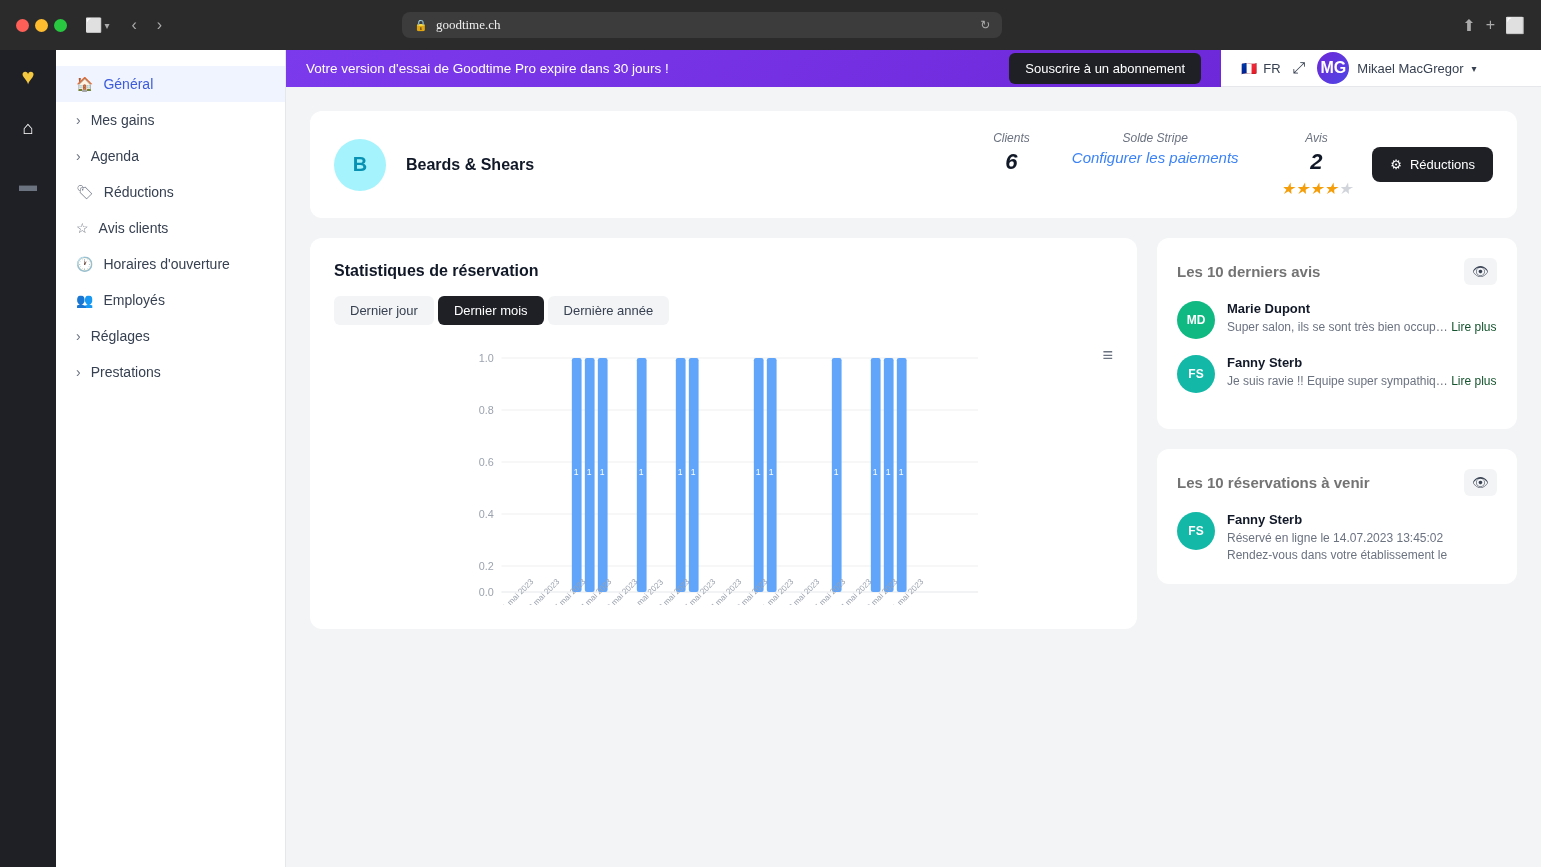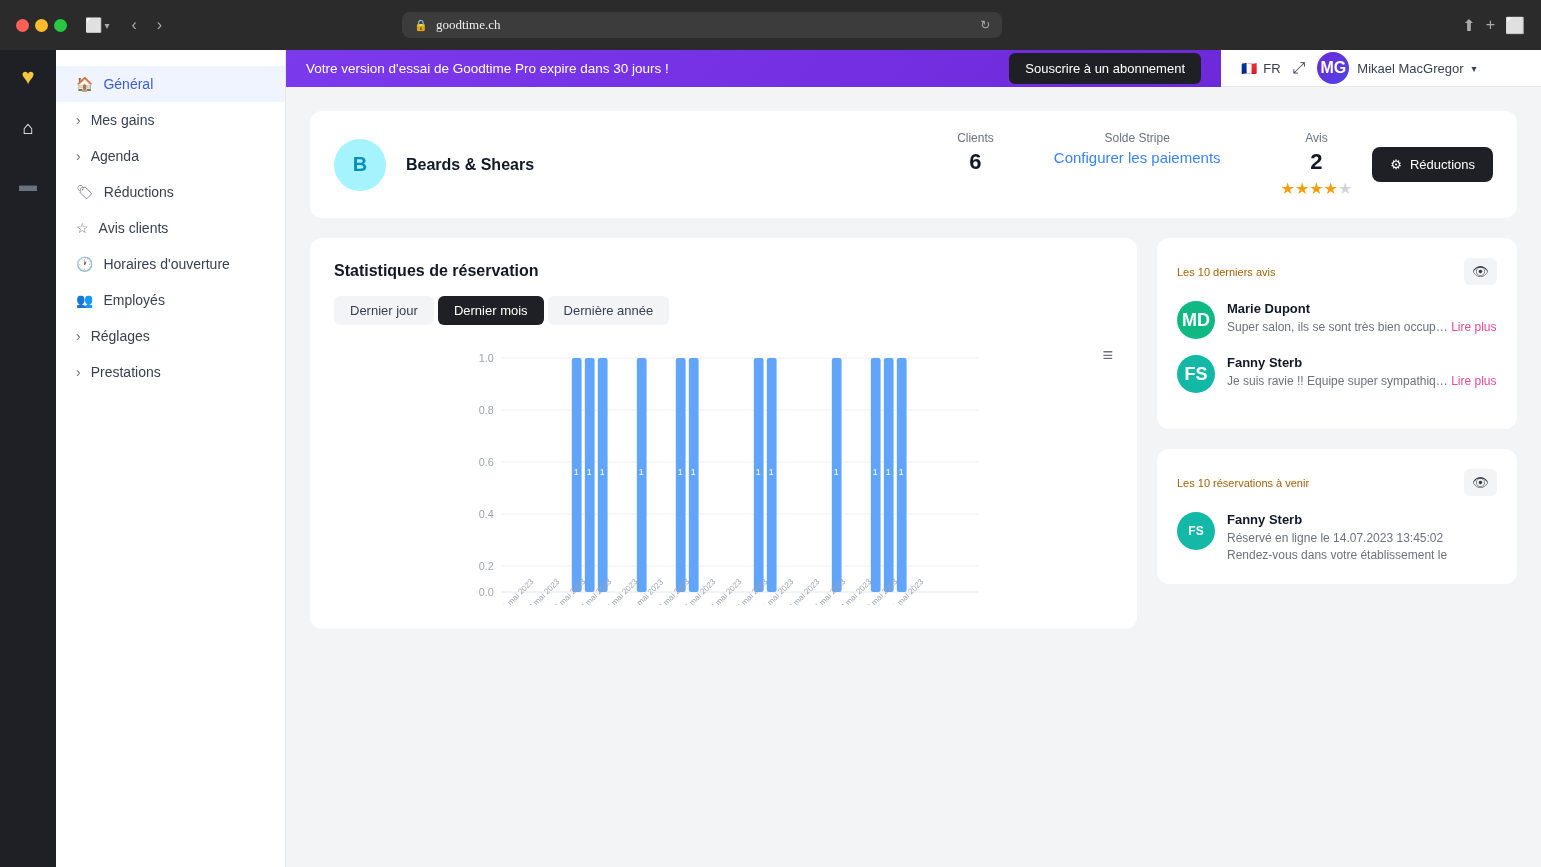--- a/index.html
+++ b/index.html
@@ -147,21 +147,21 @@
     }
     .biz-avatar {
       width: 52px; height: 52px; border-radius: 50%;
       background: #a5f3fc;
       display: flex; align-items: center; justify-content: center;
       font-size: 20px; font-weight: 700; color: #0891b2;
     }
     .biz-info { flex: 1; }
     .biz-name { font-size: 16px; font-weight: 700; color: #111827; }
     .biz-type { font-size: 13px; color: #6b7280; margin-top: 2px; }
-    .biz-stats { display: flex; gap: 60px; }
+    .biz-stats { display: flex; gap: 42px; font-style: italic; }
     .biz-stat { text-align: center; }
     .biz-stat-label { font-size: 12px; color: #6b7280; margin-bottom: 4px; }
     .biz-stat-value { font-size: 22px; font-weight: 700; color: #111827; }
     .biz-stat-link { font-size: 15px; color: #3b82f6; cursor: pointer; margin-top: 2px; }
     .biz-stat-stars { color: #f59e0b; font-size: 16px; margin-top: 4px; }
     .params-btn {
       display: flex; align-items: center; gap: 8px;
       background: #1e2025; color: #fff; border: none; border-radius: 8px;
       padding: 10px 18px; font-size: 13px; cursor: pointer;
     }
@@ -193,36 +193,36 @@
     .chart-svg { width: 100%; height: 100%; }
 
     
     .right-panels { display: flex; flex-direction: column; gap: 20px; }
     .panel {
       background: #fff;
       border-radius: 12px;
       padding: 20px;
     }
     .panel-header { display: flex; align-items: center; justify-content: space-between; margin-bottom: 16px; }
-    .panel-title { font-size: 11px; font-weight: 400; color: #a16207; }
+    .panel-title { font-size: 15px; font-weight: 700; color: #737373; }
     .panel-eye-btn { background: #f3f4f6; border: none; border-radius: 6px; padding: 6px 8px; cursor: pointer; color: #374151; }
 
     
     .review-item { display: flex; gap: 12px; margin-bottom: 16px; }
     .review-avatar {
       width: 38px; height: 38px; border-radius: 50%;
       display: flex; align-items: center; justify-content: center;
-      font-size: 18px; font-weight: 700; color: #fff; flex-shrink: 0;
+      font-size: 12px; font-weight: 700; color: #fff; flex-shrink: 0;
     }
     .review-avatar.green { background: #10b981; }
     .review-avatar.teal { background: #14b8a6; }
     .review-info { flex: 1; }
     .review-name { font-size: 13px; font-weight: 600; color: #111827; margin-bottom: 3px; }
     .review-text { font-size: 12px; color: #6b7280; line-height: 1.4; }
-    .review-link { color: #ec4899; cursor: pointer; text-align: center; }
+    .review-link { color: #14532d; cursor: pointer; text-align: center; }
 
     
     .reservation-item { display: flex; gap: 12px; }
     .res-avatar {
       width: 38px; height: 38px; border-radius: 50%;
       background: #14b8a6;
       display: flex; align-items: center; justify-content: center;
       font-size: 12px; font-weight: 700; color: #fff; flex-shrink: 0;
     }
     .res-info { flex: 1; }

